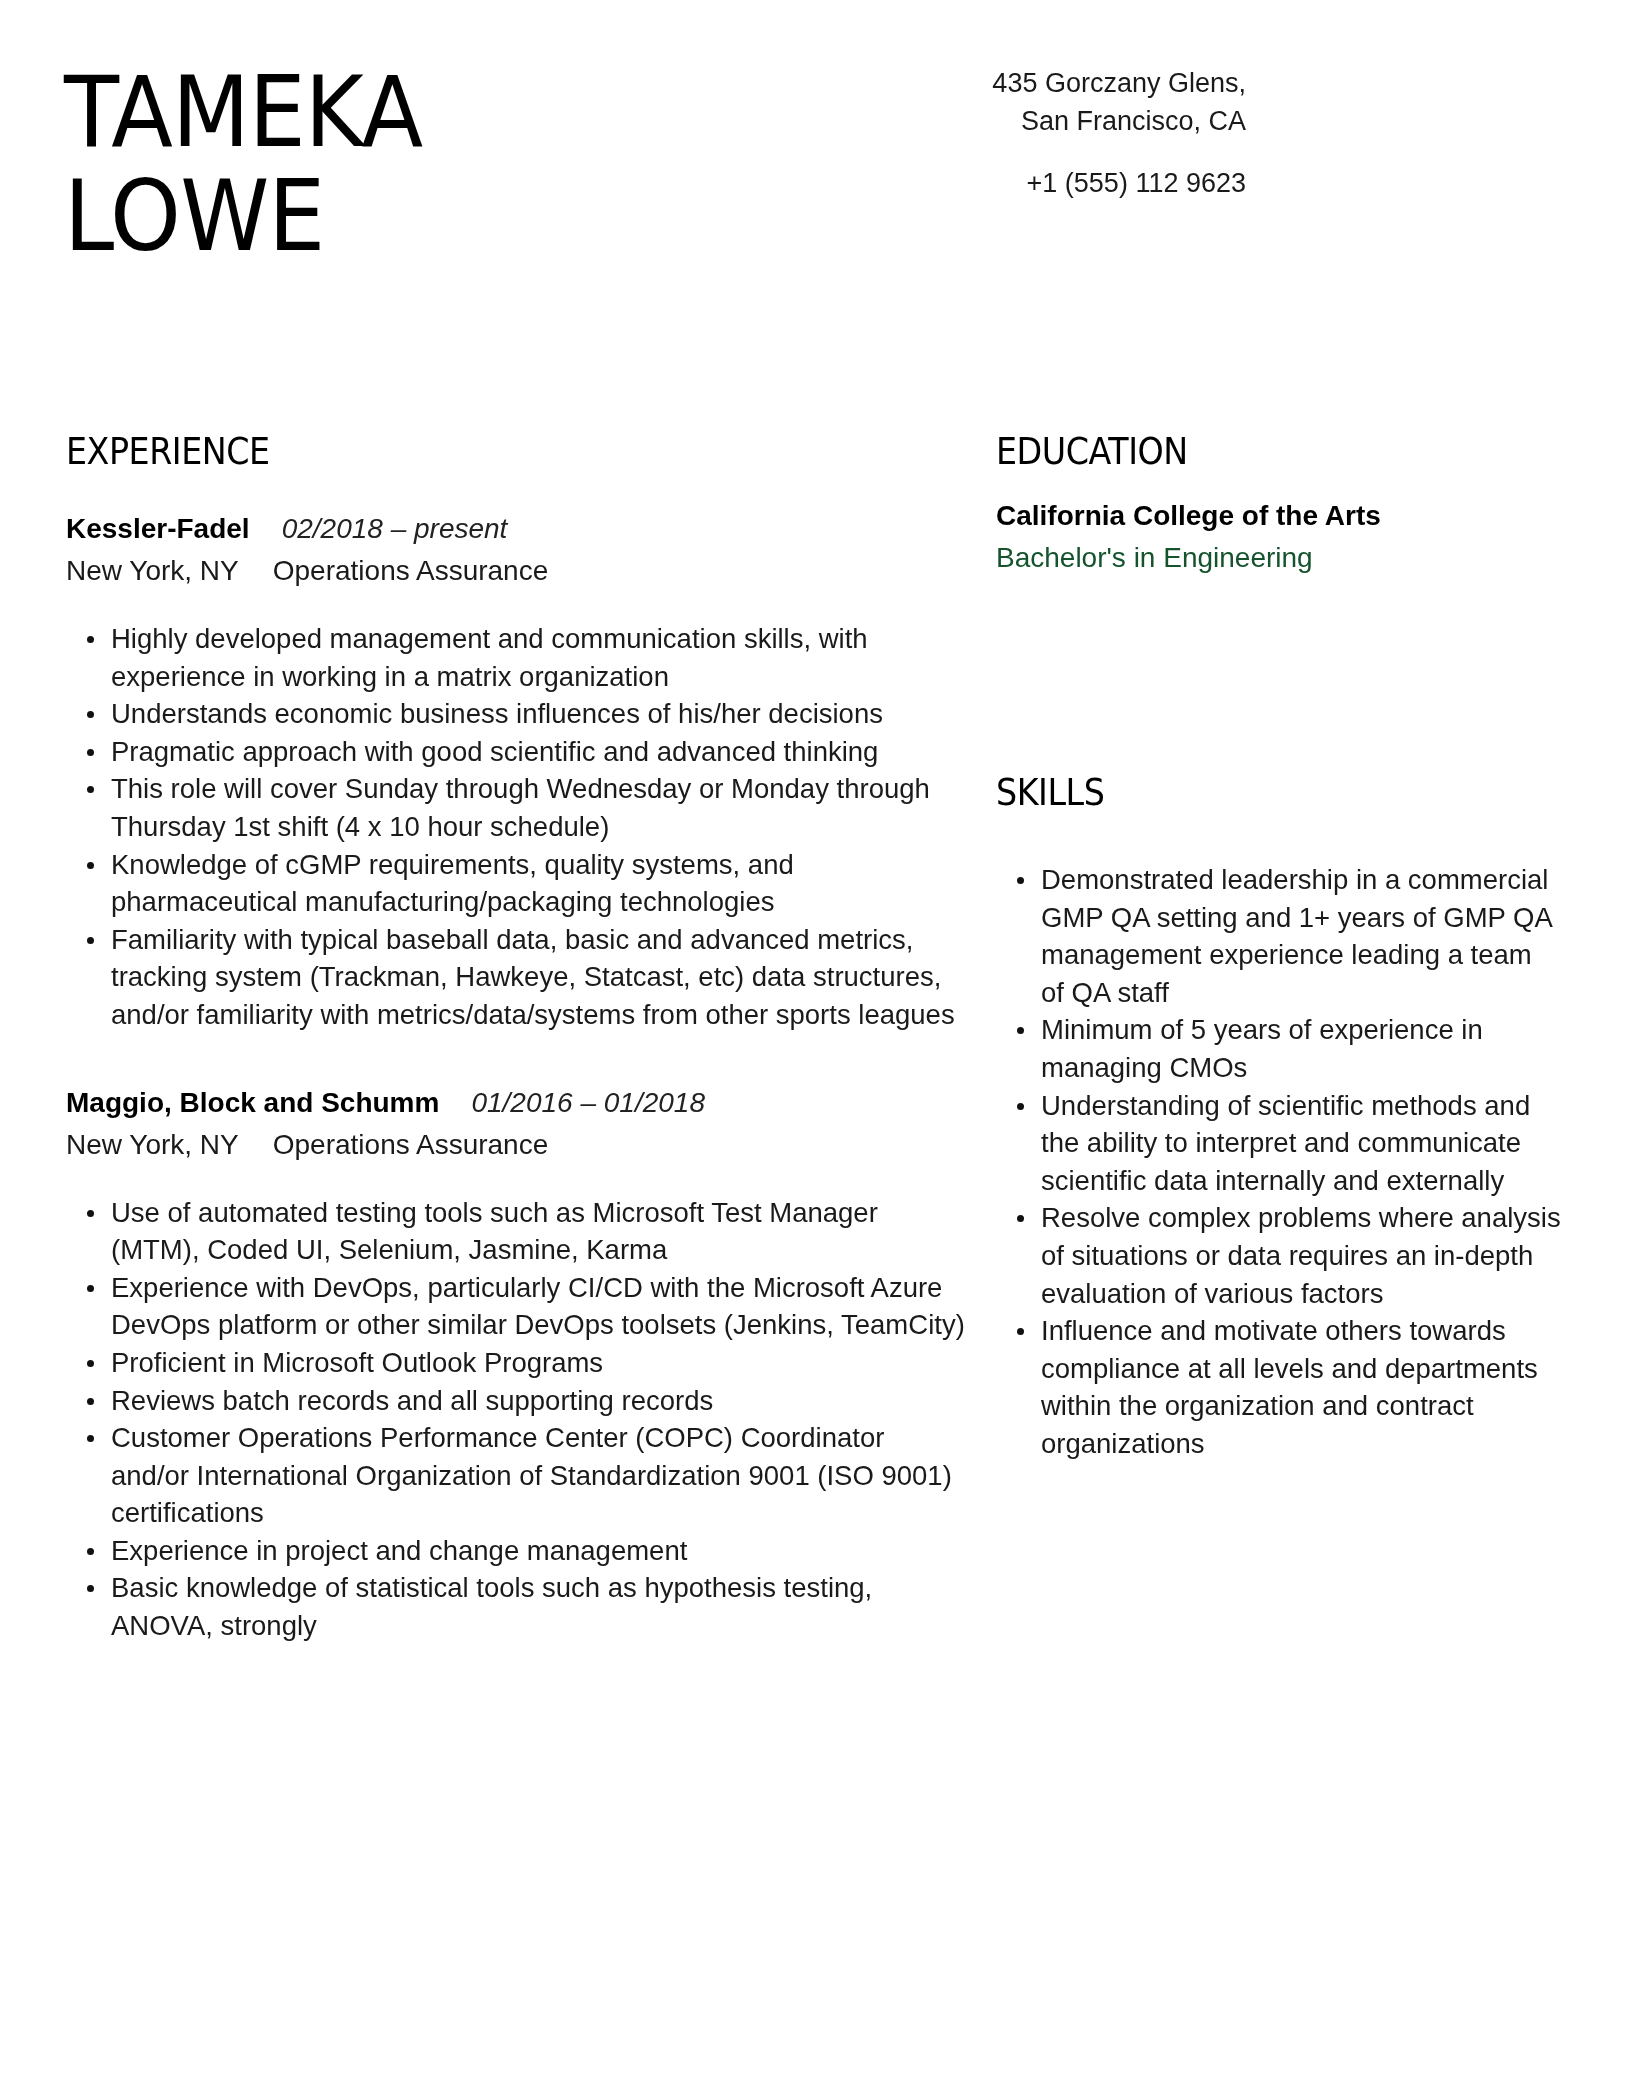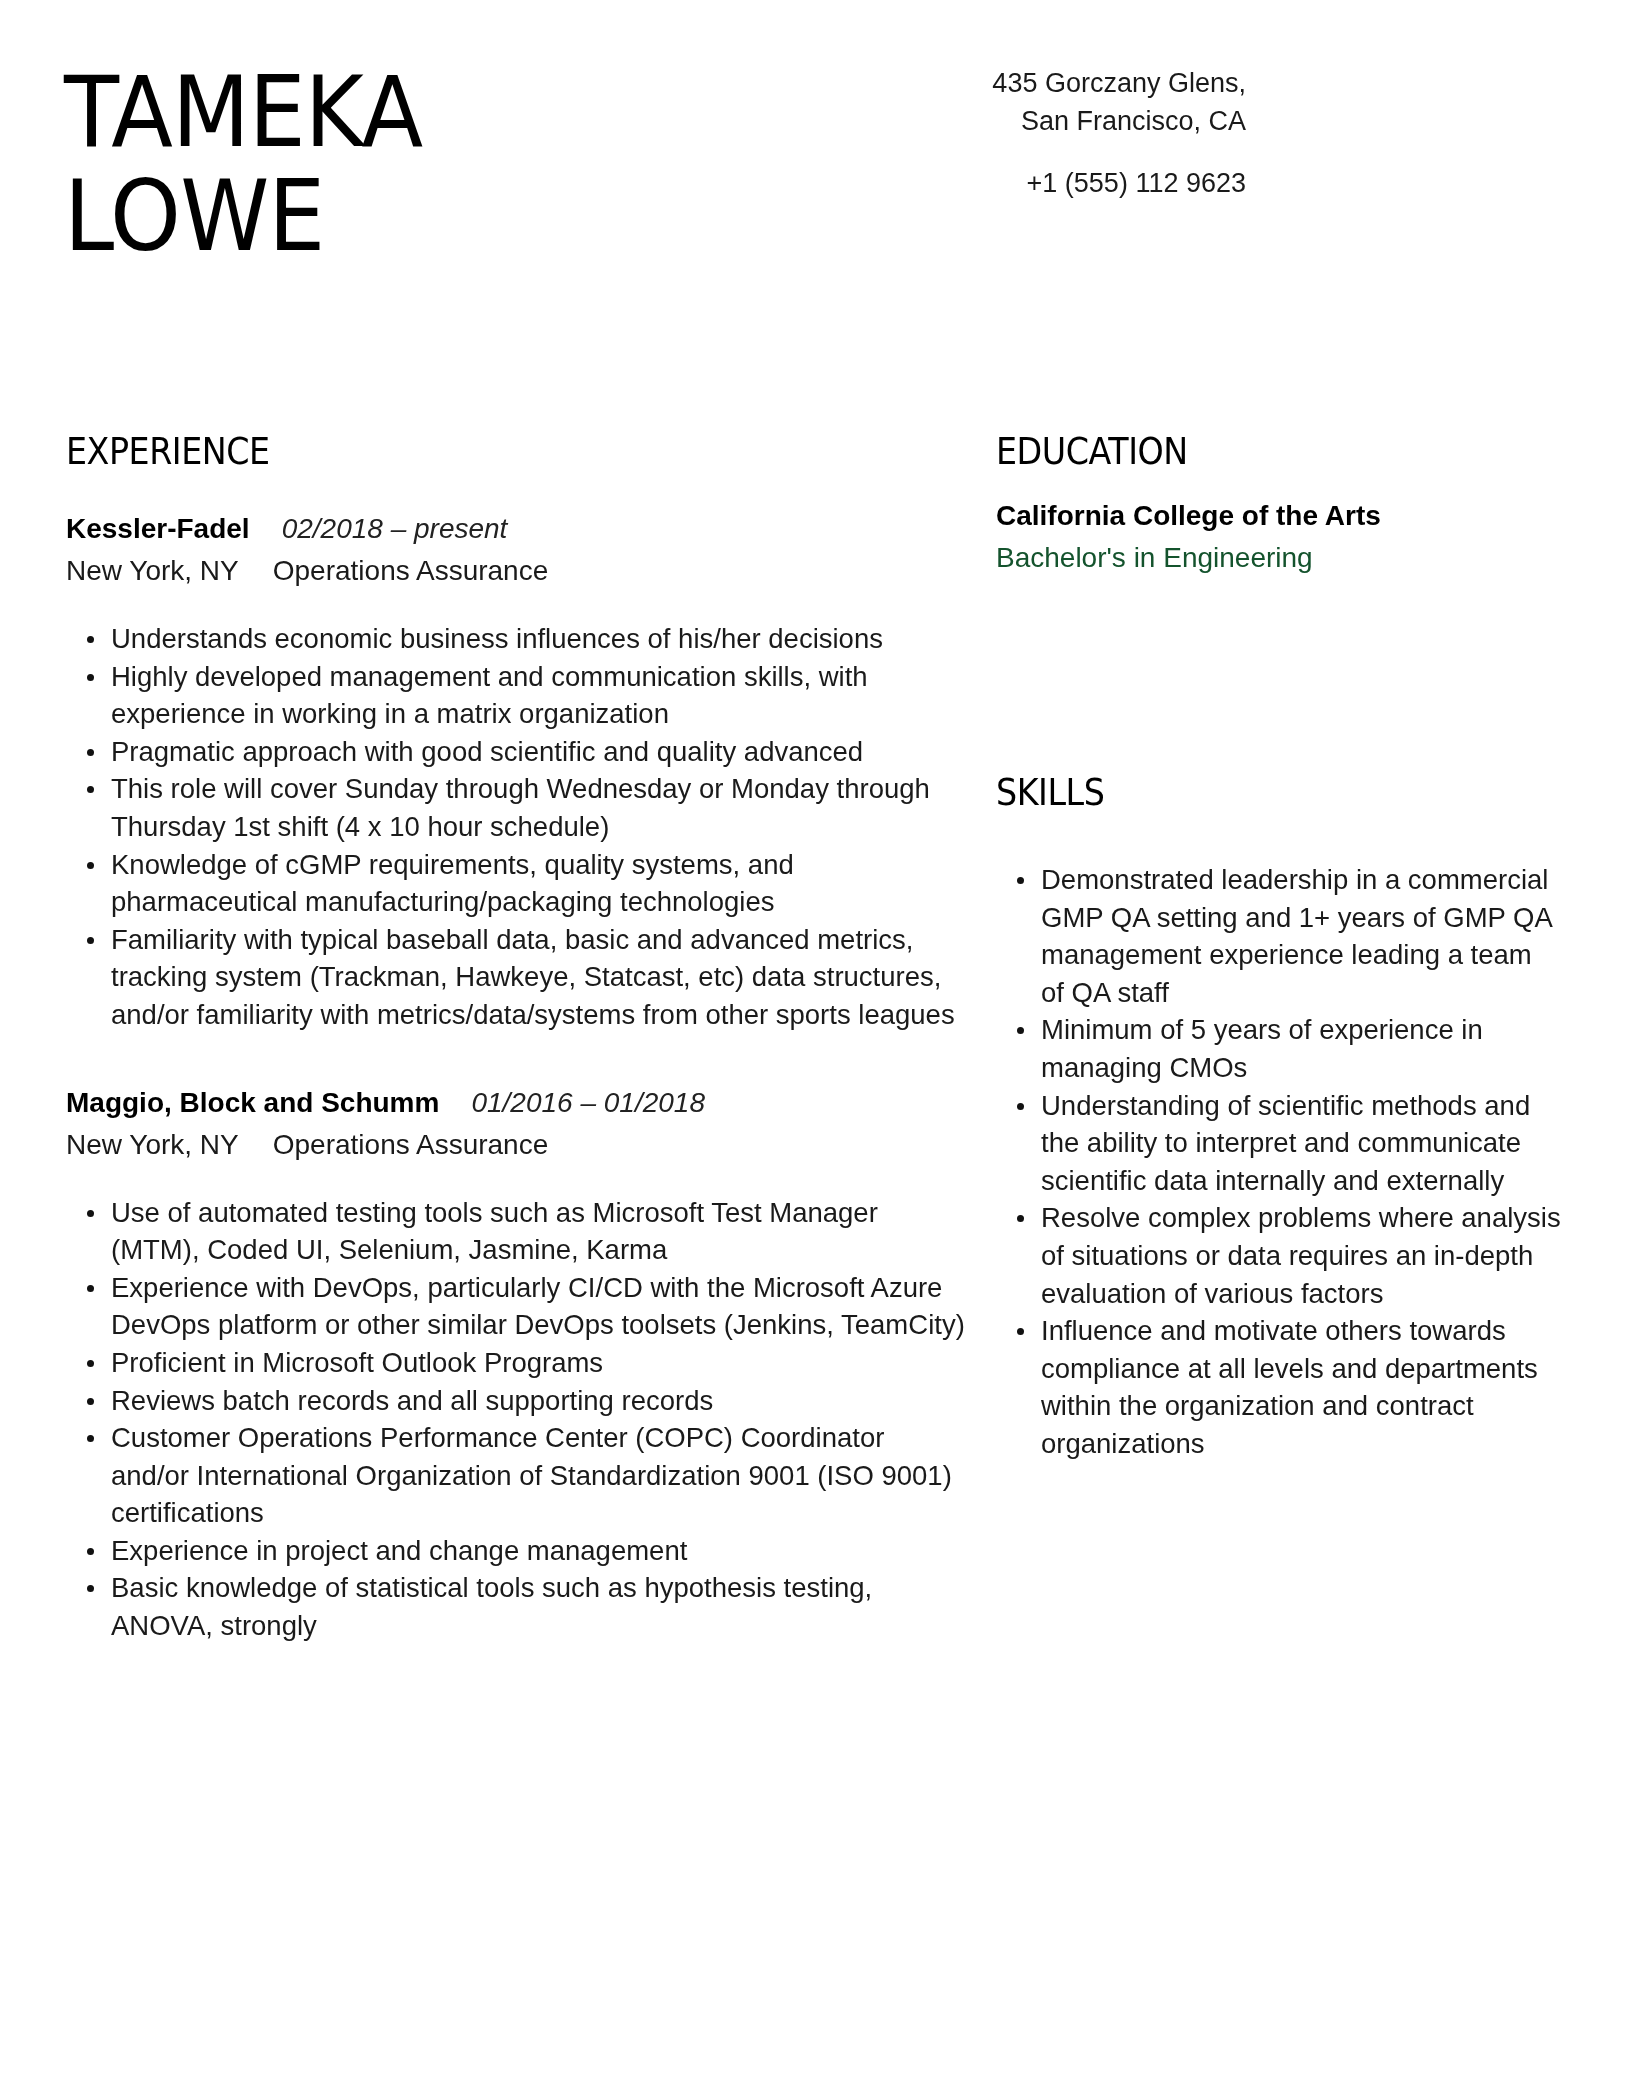--- a/index.html
+++ b/index.html
@@ -151,23 +151,23 @@
     <div class="section-title">EXPERIENCE</div>
 
     <div class="job">
       <div class="job-head">
         <span class="company">Kessler-Fadel</span><span class="dates">02/2018 – present</span>
       </div>
       <div class="job-sub">
         <span>New York, NY</span><span class="role">Operations Assurance</span>
       </div>
       <ul class="bullets left-bullets">
+        <li>Highly developed management and communication skills, with experience in working in a matrix organization</li>
         <li>Understands economic business influences of his/her decisions</li>
-        <li>Highly developed management and communication skills, with experience in working in a matrix organization</li>
-        <li>Pragmatic approach with good scientific and quality advanced</li>
+        <li>Pragmatic approach with good scientific and advanced thinking</li>
         <li>This role will cover Sunday through Wednesday or Monday through Thursday 1st shift (4 x 10 hour schedule)</li>
         <li>Knowledge of cGMP requirements, quality systems, and pharmaceutical manufacturing/packaging technologies</li>
         <li>Familiarity with typical baseball data, basic and advanced metrics, tracking system (Trackman, Hawkeye, Statcast, etc) data structures, and/or familiarity with metrics/data/systems from other sports leagues</li>
       </ul>
     </div>
 
     <div class="job">
       <div class="job-head">
         <span class="company">Maggio, Block and Schumm</span><span class="dates">01/2016 – 01/2018</span>
       </div>

